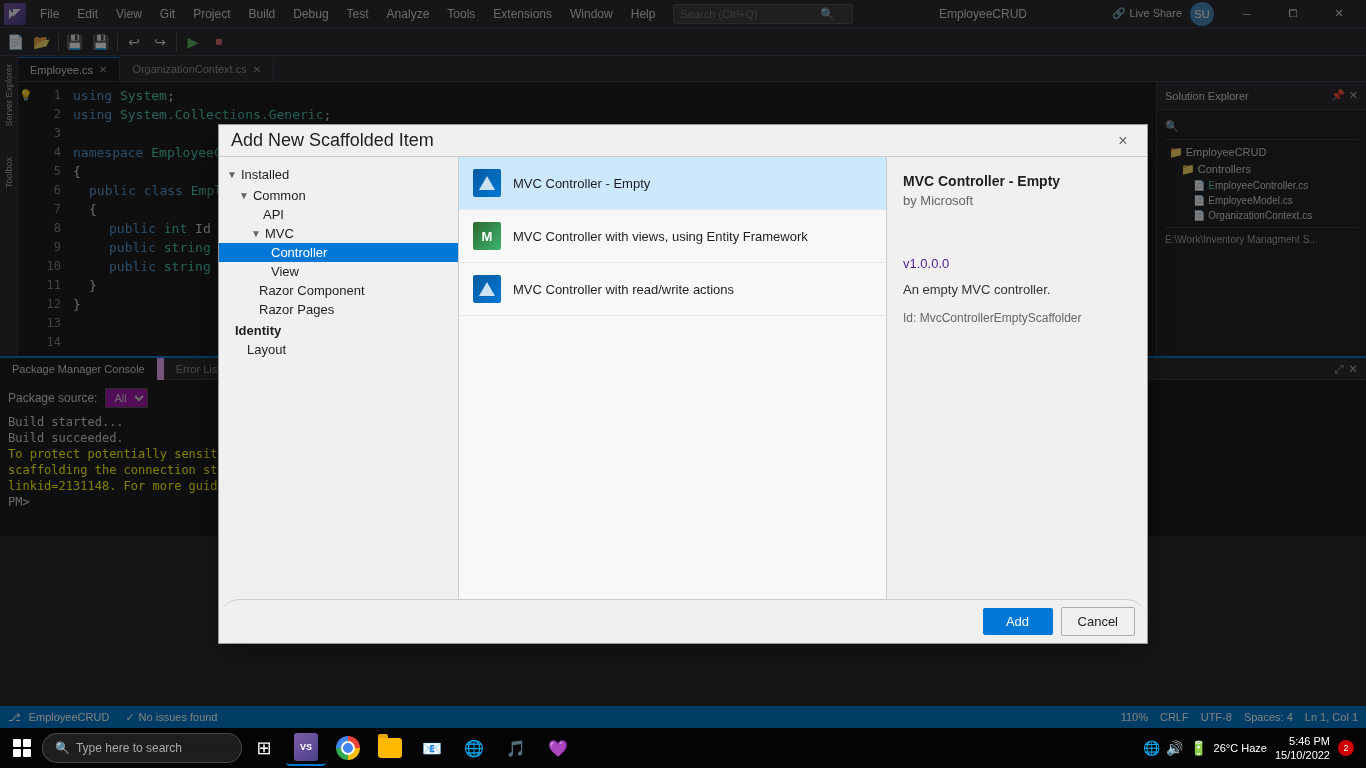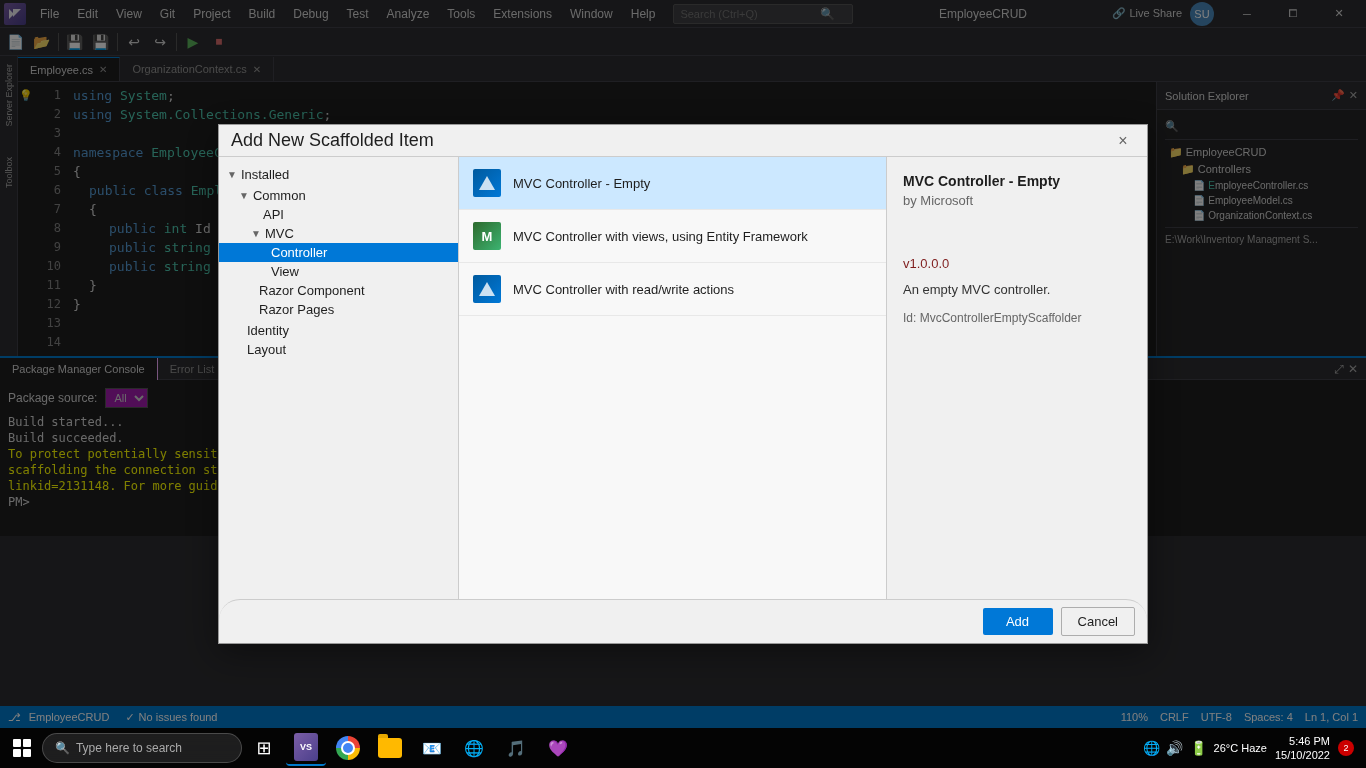--- a/index.html
+++ b/index.html
@@ -202,21 +202,21 @@
       gap: 0;
       border-bottom: 1px solid #3f3f46;
     }
     .bottom-tab {
       height: 22px;
       padding: 0 12px;
       display: flex; align-items: center;
       font-size: 11px;
       color: #969696;
       cursor: pointer;
-      border-right: 1px solid #f0abfc;
+      border-right: 7px solid #f0abfc;
     }
     .bottom-tab.active { color: #d4d4d4; background: #1e1e1e; }
     .bottom-content {
       flex: 1;
       padding: 4px 8px;
       font-family: 'Consolas', monospace;
       font-size: 12px;
       overflow: hidden;
     }
     .pkg-source-row {
@@ -374,21 +374,21 @@
     
     .modal-desc {
       width: 260px;
       background: #f0f0f0;
       padding: 16px;
       font-size: 13px;
       color: #1e1e1e;
     }
     .desc-title { font-size: 14px; font-weight: 600; margin-bottom: 4px; }
     .desc-by { color: #666; margin-bottom: 2px; }
-    .desc-version { color: #7f1d1d; margin-bottom: 10px; margin-top: 48px; }
+    .desc-version { color: #4c1d95; margin-bottom: 10px; margin-top: 48px; }
     .desc-text { color: #333; margin-bottom: 12px; line-height: 1.4; }
     .desc-id { color: #666; font-size: 12px; }
     
     .modal-footer {
       height: 44px;
       background: #f0f0f0;
       border-top: 1px solid #ccc;
       display: flex; align-items: center; justify-content: flex-end;
       padding: 0 12px;
       gap: 8px;
@@ -753,21 +753,21 @@
           <div class="tree-node" style="padding-left:44px;">API</div>
           <div class="tree-header" style="padding-left:32px;">
             <span class="tree-arrow">▼</span>
             <span>MVC</span>
           </div>
           <div class="tree-node selected" style="padding-left:52px;">Controller</div>
           <div class="tree-node" style="padding-left:52px;">View</div>
           <div class="tree-node" style="padding-left:40px;">Razor Component</div>
           <div class="tree-node" style="padding-left:40px;">Razor Pages</div>
         </div>
-        <div class="tree-node" style="padding-left:28px;">Identity</div>
+        <div class="tree-node" style="padding-left:16px;font-weight:bold;">Identity</div>
         <div class="tree-node" style="padding-left:28px;">Layout</div>
       </div>
 
       <div class="modal-items">
         <div class="scaffold-item selected">
           <div class="scaffold-icon">
             <div class="mvc-icon"></div>
           </div>
           <span class="scaffold-label">MVC Controller - Empty</span>
         </div>

